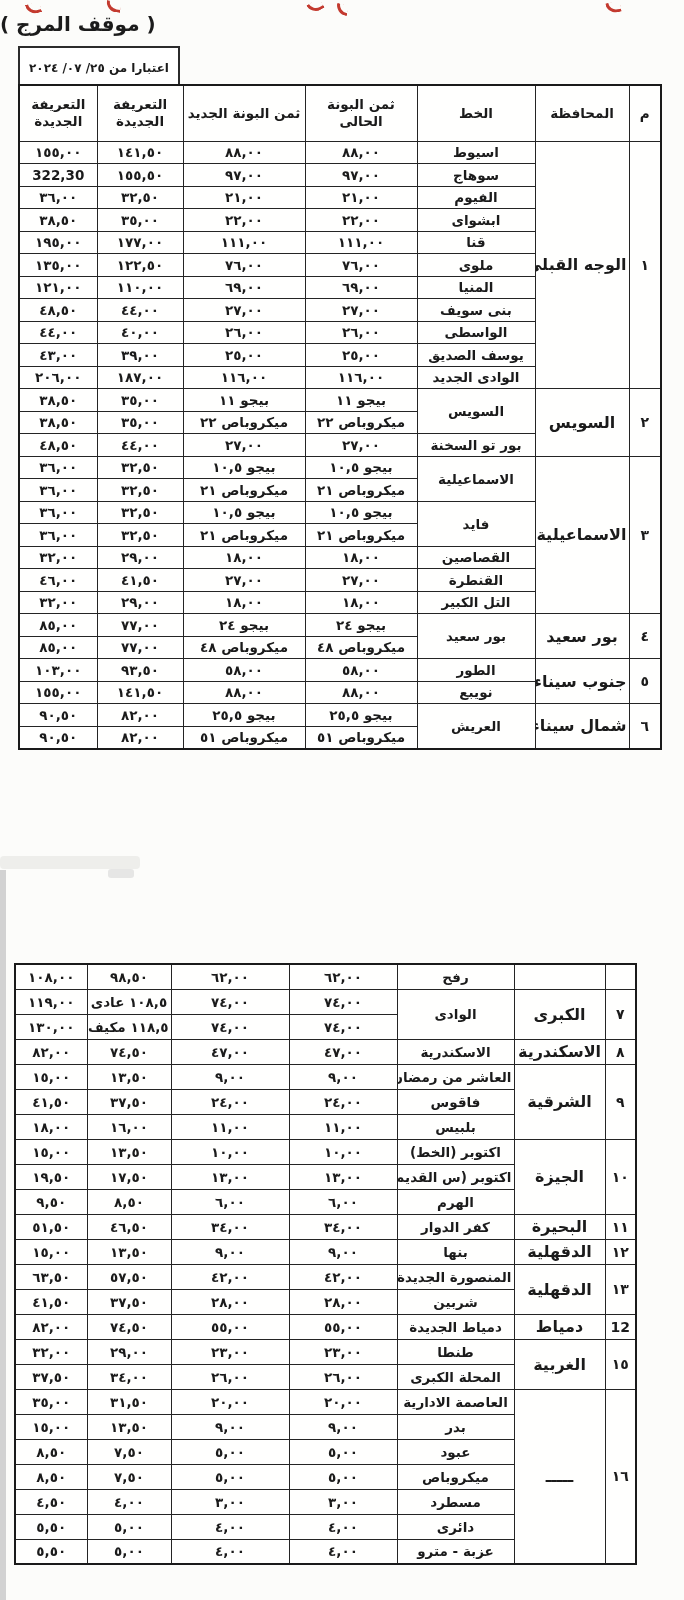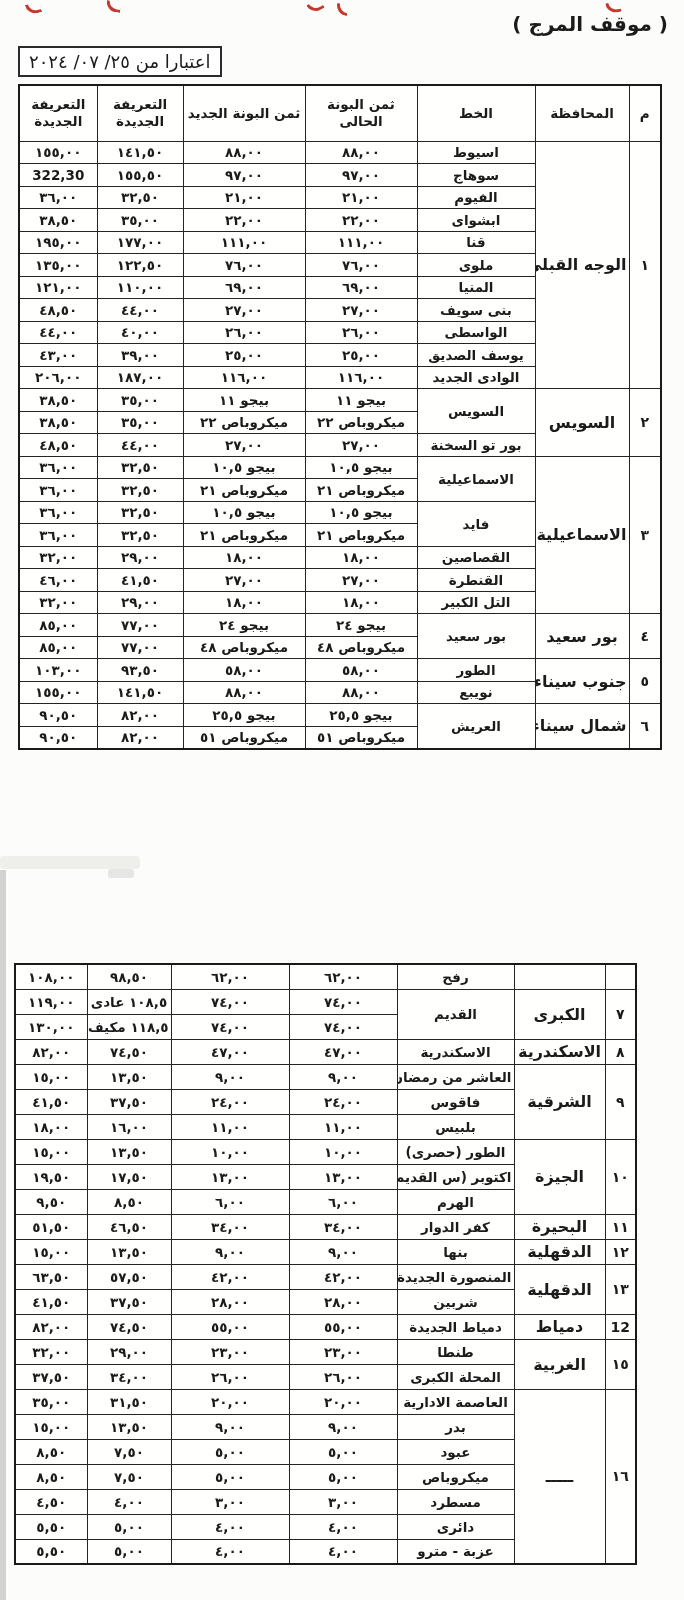--- a/index.html
+++ b/index.html
@@ -4,27 +4,27 @@
 <style>
   * { box-sizing: border-box; }
   html, body { margin: 0; padding: 0; }
   body {
     width: 684px; height: 1600px; overflow: hidden; position: relative;
     background: #fcfcfa; color: #1b1b1b;
     font-family: "DejaVu Sans", sans-serif;
   }
   .title {
     position: absolute; top: 12px; left: 0; width: 668px;
-    text-align: right; font-size: 20px; font-weight: 700; direction: rtl;
+    text-align: left; font-size: 20px; font-weight: 700; direction: rtl;
     letter-spacing: 1px;
   }
   .datebox {
     position: absolute; top: 46px; left: 18px;
-    border: 2px solid #2b2b2b; padding: 3px 9px;
-    font-size: 18px; font-weight: 400; direction: rtl; background: #fff;
+    border: 2px solid #2b2b2b; padding: 13px 9px;
+    font-size: 12px; font-weight: 700; direction: rtl; background: #fff;
     white-space: nowrap;
   }
   table {
     border-collapse: collapse; table-layout: fixed; position: absolute;
     direction: rtl; background: #fffffe; border: 2.5px solid #1a1a1a;
   }
   .t1 { top: 84px;  left: 18px; width: 642px; }
   .t2 { top: 963px; left: 14px; width: 621px; }
   th, td {
     border: 1.5px solid #242424; font-weight: 700; text-align: center;
@@ -307,21 +307,21 @@
           <td class="col-gov"></td>
           <td class="col-line">رفح</td>
           <td class="col-cc">٦٢,٠٠</td>
           <td class="col-nc">٦٢,٠٠</td>
           <td class="col-ct">٩٨,٥٠</td>
           <td class="col-nt">١٠٨,٠٠</td>
         </tr>
         <tr>
           <td class="col-idx" rowspan="2">٧</td>
           <td class="col-gov" rowspan="2">الكبرى</td>
-          <td class="col-line" rowspan="2">القديم</td>
+          <td class="col-line" rowspan="2">الوادى</td>
           <td class="col-cc">٧٤,٠٠</td>
           <td class="col-nc">٧٤,٠٠</td>
           <td class="col-ct">١٠٨,٥ عادى</td>
           <td class="col-nt">١١٩,٠٠</td>
         </tr>
         <tr>
           <td class="col-cc">٧٤,٠٠</td>
           <td class="col-nc">٧٤,٠٠</td>
           <td class="col-ct">١١٨,٥ مكيف</td>
           <td class="col-nt">١٣٠,٠٠</td>
@@ -354,21 +354,21 @@
         <tr>
           <td class="col-line">بلبيس</td>
           <td class="col-cc">١١,٠٠</td>
           <td class="col-nc">١١,٠٠</td>
           <td class="col-ct">١٦,٠٠</td>
           <td class="col-nt">١٨,٠٠</td>
         </tr>
         <tr>
           <td class="col-idx" rowspan="3">١٠</td>
           <td class="col-gov" rowspan="3">الجيزة</td>
-          <td class="col-line">الطور (حصرى)</td>
+          <td class="col-line">اكتوبر (الخط)</td>
           <td class="col-cc">١٠,٠٠</td>
           <td class="col-nc">١٠,٠٠</td>
           <td class="col-ct">١٣,٥٠</td>
           <td class="col-nt">١٥,٠٠</td>
         </tr>
         <tr>
           <td class="col-line">اكتوبر (س القديم)</td>
           <td class="col-cc">١٣,٠٠</td>
           <td class="col-nc">١٣,٠٠</td>
           <td class="col-ct">١٧,٥٠</td>

